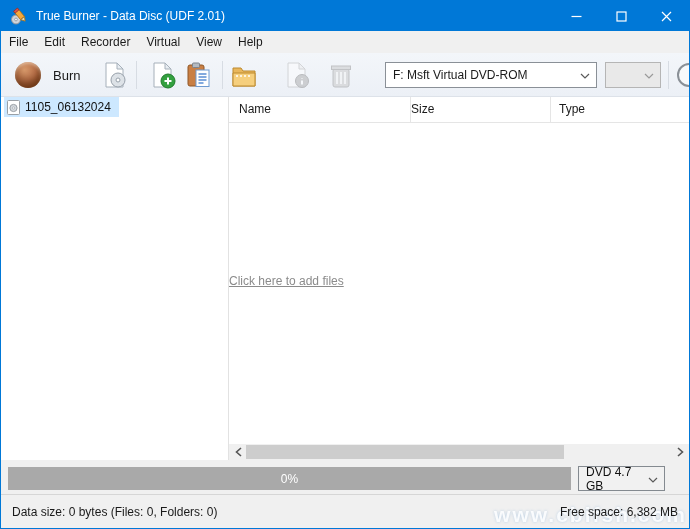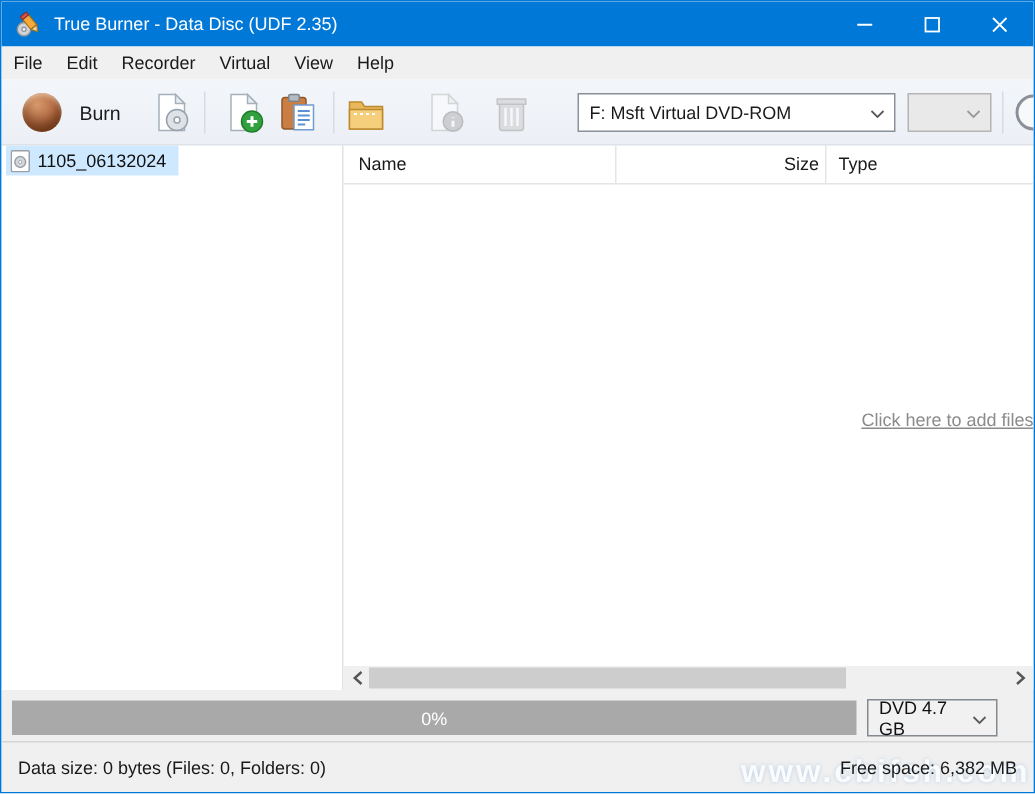--- a/index.html
+++ b/index.html
@@ -41,23 +41,23 @@
     position:absolute; left:676px; top:10px; width:24px; height:24px; border-radius:50%;
     border:2px solid #8a9097; background:#f7f9fb;
   }
   
   .main { display:flex; height:363px; background:#fff; }
   .sidebar { width:228px; border-right:1px solid #e2e2e2; padding-top:0; }
   .tree-item { display:flex; align-items:center; gap:5px; height:20px; margin-left:3px; padding:0 8px 0 3px; background:#cde8ff; width:fit-content; font-size:12px; color:#111; }
   .list-panel { flex:1; position:relative; }
   .list-header { display:flex; height:26px; line-height:25px; border-bottom:1px solid #e5e5e5; font-size:12px; color:#1a1a1a; }
   .col-name { width:182px; padding-left:10px; border-right:1px solid #e5e5e5; }
-  .col-size { width:140px; text-align:right; padding-right:4px; border-right:1px solid #e5e5e5; }
+  .col-size { width:140px; text-align:left; padding-right:4px; border-right:1px solid #e5e5e5; }
   .col-type { flex:1; padding-left:8px; }
-  .empty-link-wrap { position:absolute; left:16px; right:0; top:174px; text-align:right; }
+  .empty-link-wrap { position:absolute; left:0; right:0; top:174px; text-align:left; }
   .empty-link { font-size:12px; color:#8b8b8b; text-decoration:underline; cursor:pointer; }
   .h-scrollbar { position:absolute; left:0; right:0; bottom:0; height:16px; background:#f0f0f0; }
   .sb-arrow { position:absolute; top:0; width:16px; height:16px; display:flex; align-items:center; justify-content:center; }
   .sb-arrow.left { left:1px; } .sb-arrow.right { right:1px; }
   .sb-thumb { position:absolute; left:17px; top:1px; width:318px; height:14px; background:#cdcdcd; }
   
   .progress-row { position:relative; height:34px; background:#f0f0f0; }
   .progress-bar { position:absolute; left:7px; top:7px; width:563px; height:23px; background:#a9a9a9; display:flex; align-items:center; justify-content:center; font-size:12px; color:#fff; }
   .disc-combo { position:absolute; left:577px; top:6px; width:87px; height:25px; border:1px solid #848a90; background:#f1f1f1; display:flex; align-items:center; font-size:12px; color:#111; padding-left:7px; }
   .disc-combo .chev { margin-left:auto; padding:0 6px; }
@@ -81,21 +81,21 @@
       <svg width="18" height="18" viewBox="0 0 18 18">
         <circle cx="6" cy="12.5" r="4.5" fill="#cfd4da" stroke="#8b9198" stroke-width="1"></circle>
         <circle cx="6" cy="12.5" r="1.4" fill="#f2f4f6" stroke="#8b9198" stroke-width=".8"></circle>
         <g transform="rotate(-40 10 8)">
           <rect x="7.5" y="2" width="5" height="10" fill="#f6a93b" stroke="#a96f14" stroke-width=".8"></rect>
           <polygon points="7.5,12 12.5,12 10,16" fill="#e8d9b0" stroke="#a96f14" stroke-width=".8"></polygon>
           <rect x="7.5" y="1" width="5" height="2.4" fill="#d9534f" stroke="#8f2f2c" stroke-width=".8"></rect>
         </g>
       </svg>
     </span>
-    <span class="title-text">True Burner - Data Disc (UDF 2.35)</span>
+    <span class="title-text">True Burner - Data Disc (UDF 2.01)</span>
     <span class="win-btn">
       <svg width="11" height="11" viewBox="0 0 11 11">
           <line x1="0.5" y1="5.5" x2="10.5" y2="5.5" stroke="#fff" stroke-width="1.2"></line>
         </svg>
     </span>
     <span class="win-btn">
       <svg width="11" height="11" viewBox="0 0 11 11">
           <rect x="1" y="1" width="9" height="9" fill="none" stroke="#fff" stroke-width="1.2"></rect>
         </svg>
     </span>

